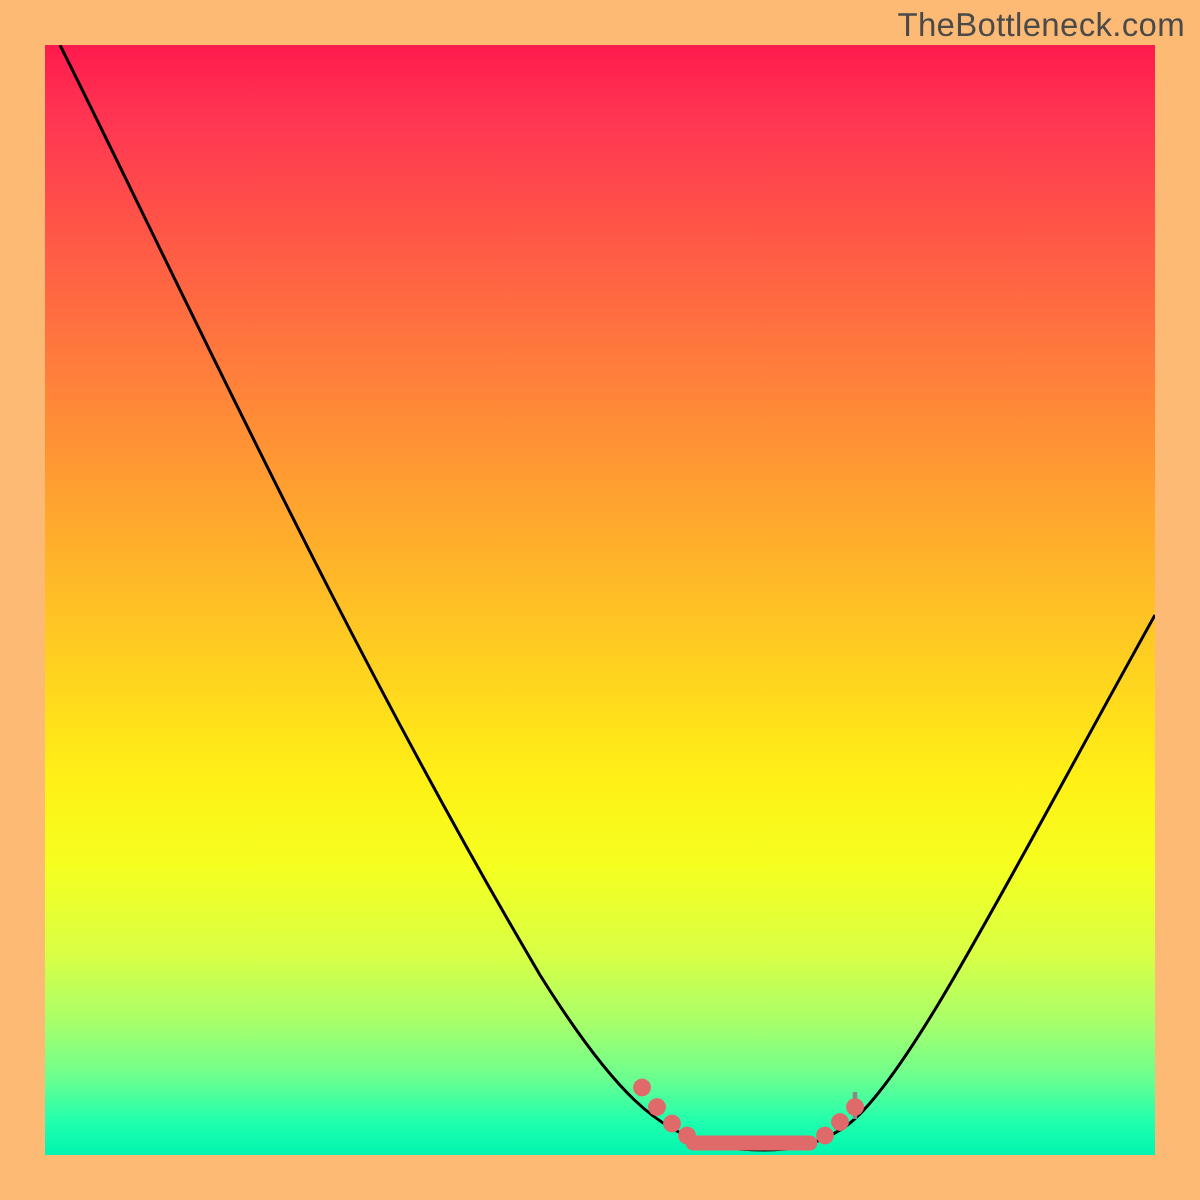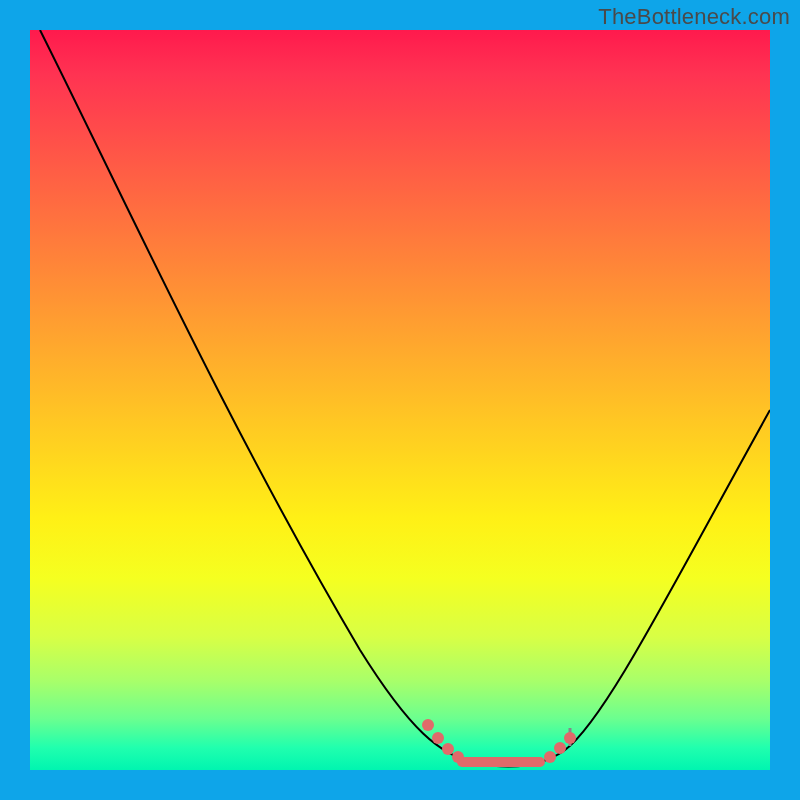--- a/index.html
+++ b/index.html
@@ -8,21 +8,21 @@
     width: 800px;
     height: 800px;
     background: #000;
     overflow: hidden;
     font-family: Arial, Helvetica, sans-serif;
   }
   .canvas {
     position: relative;
     width: 800px;
     height: 800px;
-    background: #0ea5e9;
+    background: #fdba74;
   }
   .watermark {
     position: absolute;
     top: 4px;
     right: 10px;
     color: #4a4a4a;
     font-size: 22px;
     font-weight: 500;
     letter-spacing: 0.2px;
     z-index: 10;

